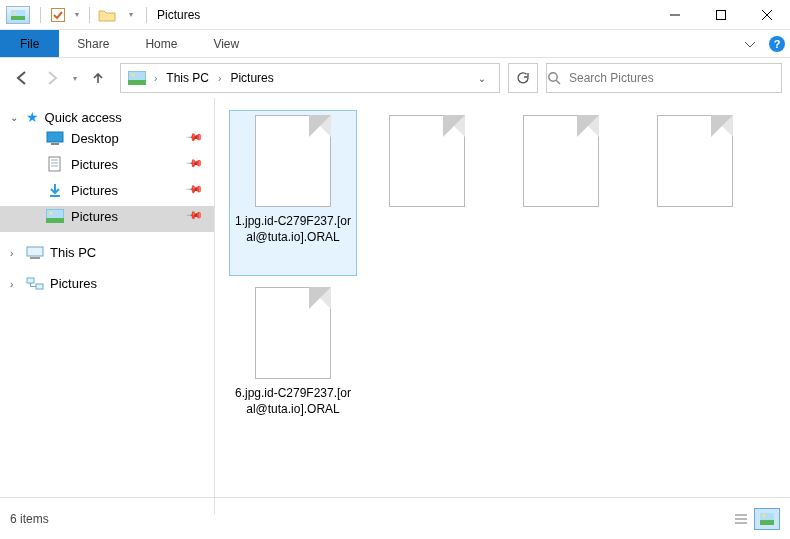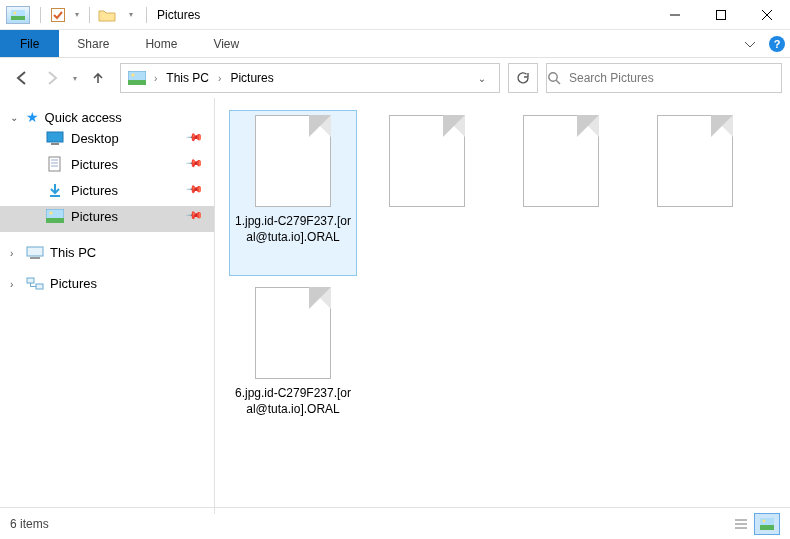--- a/index.html
+++ b/index.html
@@ -52,21 +52,21 @@
 .content { flex: 1; padding: 12px 14px; display: flex; flex-wrap: wrap; align-content: flex-start; gap: 6px 6px; position:relative; }
 .file-tile { width: 128px; height: 166px; display: flex; flex-direction: column; align-items: center; padding-top: 4px; border: 1px solid transparent; }
 .file-tile.selected { border: 1px solid #8ec8ef; background: #e5f3ff; }
 .file-thumb { width: 76px; height: 92px; position: relative; margin-bottom: 6px; }
 .file-thumb .page { width: 76px; height: 92px; background: #fff; border: 1px solid #b9b9b9; position: absolute; }
 .file-thumb .fold { position: absolute; right: 0; top: 0; width: 0; height: 0; border-left: 22px solid transparent; border-top: 22px solid #e6e6e6; }
 .file-thumb .fold::after { content:""; position:absolute; right:0; top:-22px; width:0; height:0; border-left:22px solid #ccc; border-bottom:22px solid transparent; }
 .file-name { font-size: 12px; text-align: center; line-height: 1.35; padding: 0 4px; color: #000; word-break: break-all; }
 
 
-.statusbar { position:absolute; left:0; right:0; bottom:0; height: 32px; border-top: 1px solid #e1e1e1; display: flex; align-items: center; padding: 0 10px; font-size: 12px; color: #444; }
+.statusbar { position:absolute; left:0; right:0; bottom:0; height: 42px; border-top: 1px solid #e1e1e1; display: flex; align-items: center; padding: 0 10px; font-size: 12px; color: #444; }
 .statusbar .view-btns { margin-left: auto; display: flex; gap: 0; }
 .statusbar .vbtn { width: 26px; height: 22px; border: 1px solid transparent; display:flex; align-items:center; justify-content:center; }
 .statusbar .vbtn.active { border: 1px solid #66a9e8; background: #cbe6fb; }
 
 
 svg { display: block; }
 </style>
 </head>
 <body>
 

